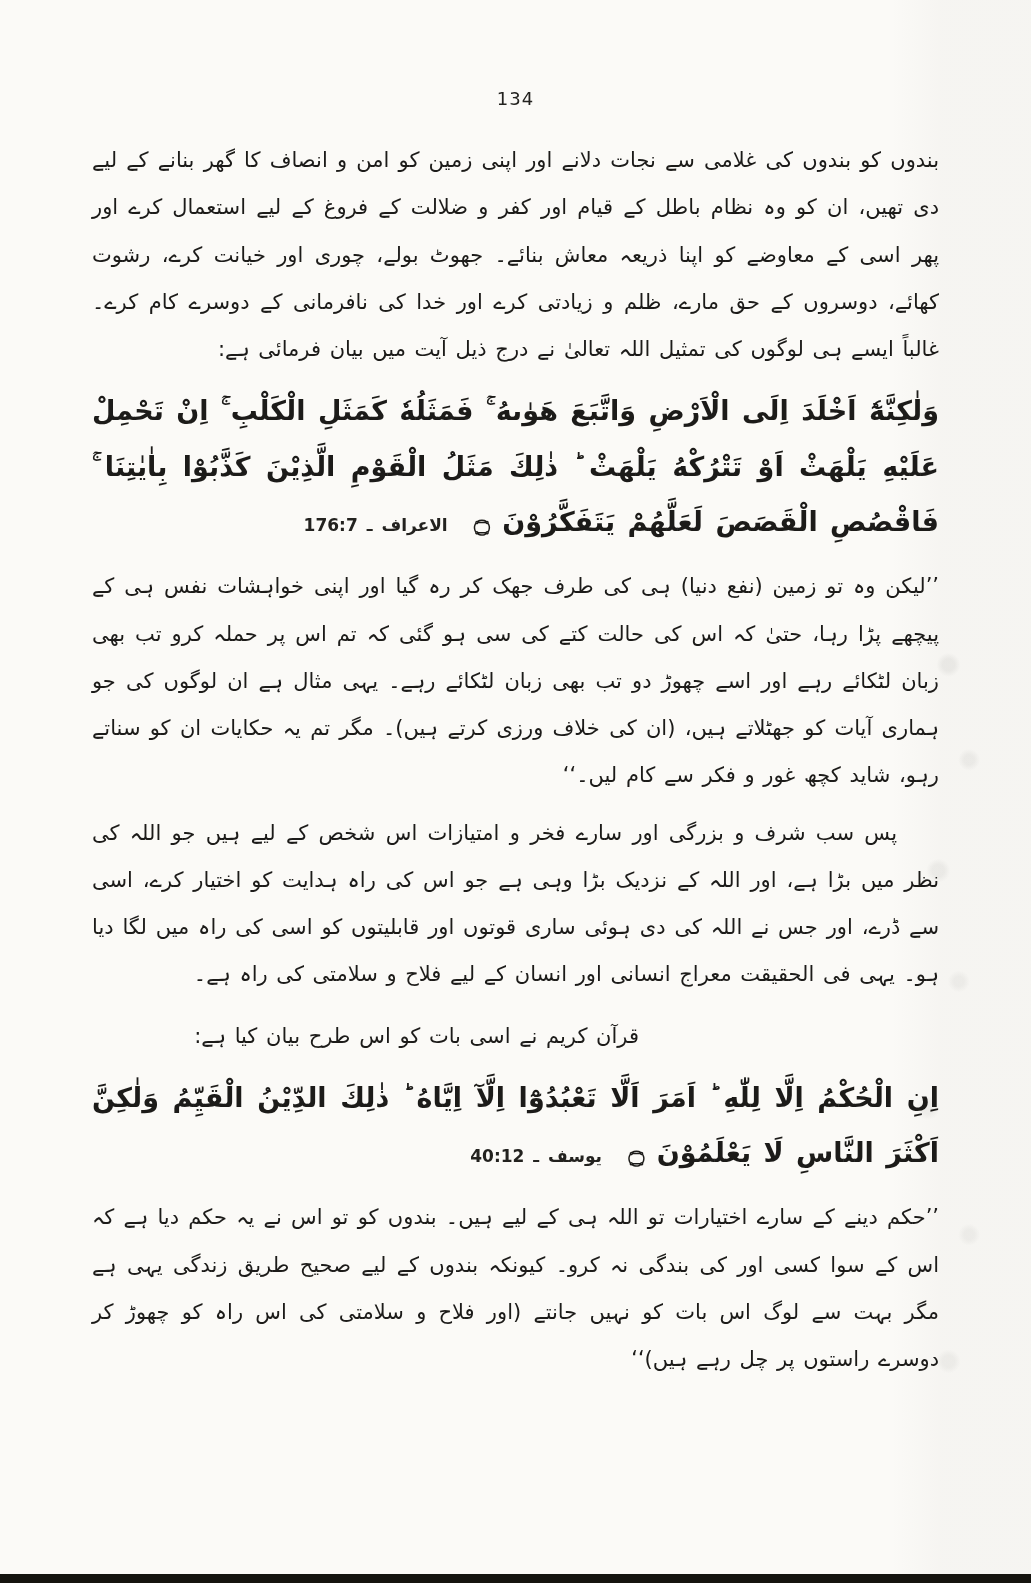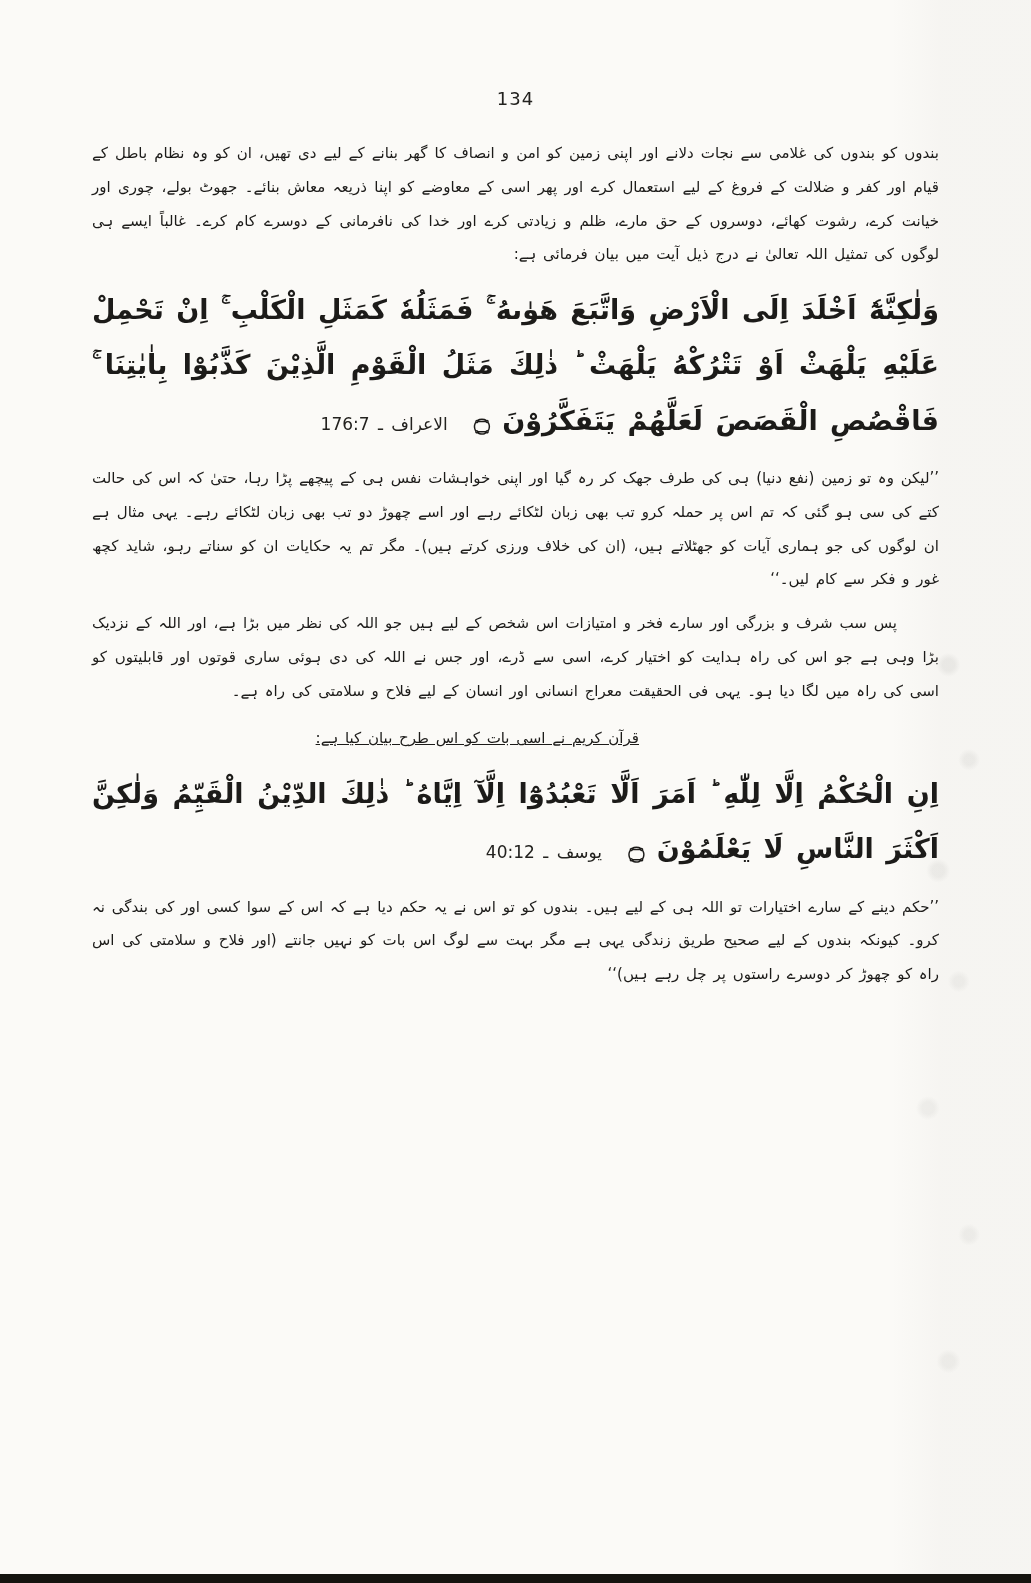--- a/index.html
+++ b/index.html
@@ -51,47 +51,46 @@
     text-align: center;
     font-size: 18px;
     letter-spacing: 1px;
     color: #23221f;
     margin-bottom: 28px;
   }
   p.urdu {
     direction: rtl;
     text-align: justify;
     text-align-last: right;
-    font-size: 15px;
+    font-size: 21px;
     line-height: 2.25;
     margin: 0 0 10px 0;
     word-spacing: 2px;
   }
   p.urdu.indent {
     text-indent: 42px;
   }
   p.urdu.lead-in {
     text-indent: 300px;
     margin-top: 14px;
     margin-bottom: 6px;
-    text-decoration: underline;
   }
   .verse-block {
     direction: rtl;
     text-align: justify;
     text-align-last: right;
     font-size: 27px;
     font-weight: bold;
     line-height: 2.05;
     margin: 10px 0 14px 0;
     word-spacing: 3px;
   }
   .verse-block .verse-ref {
     font-size: 17px;
-    font-weight: normal;
+    font-weight: bold;
     white-space: nowrap;
     padding-right: 14px;
     color: #23221f;
   }
   .translation {
     margin-top: 2px;
   }
 </style>
 </head>
 <body>

